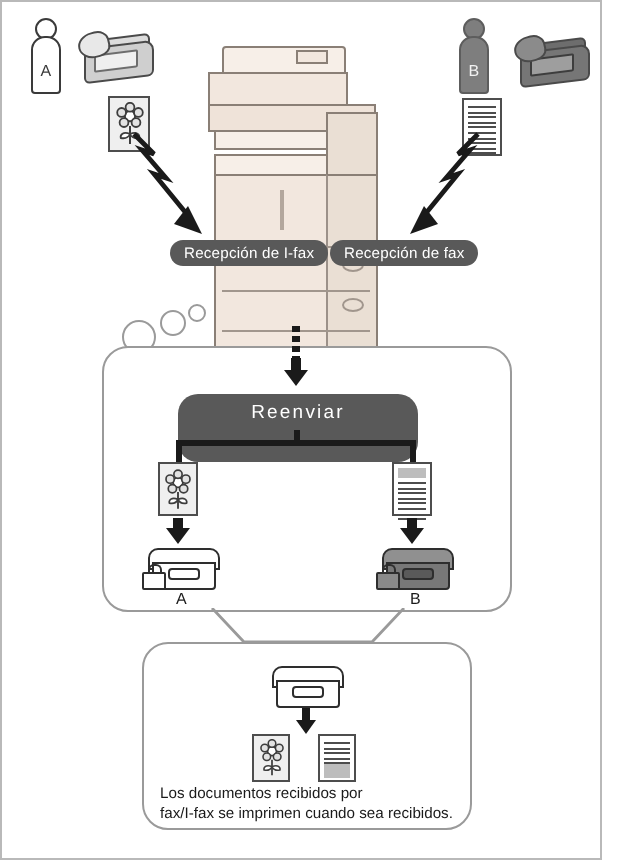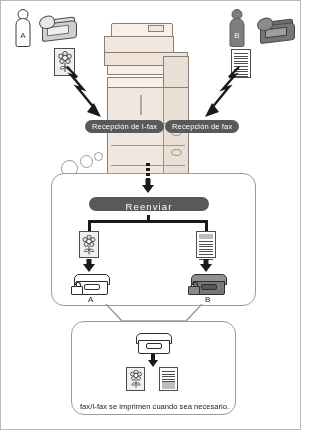--- a/index.html
+++ b/index.html
@@ -95,21 +95,21 @@
   .arrow-down .head{
     position:absolute;left:50%;transform:translateX(-50%);
     width:0;height:0;border-left:6px solid transparent;border-right:6px solid transparent;
     border-top:8px solid #1a1a1a;
   }
   .hbar{position:absolute;background:#1a1a1a;height:3px;}
   .vbar{position:absolute;background:#1a1a1a;width:3px;}
 
   .btn-forward{
     position:absolute;background:#595959;color:#fff;border-radius:10px;
-    height:14px;line-height:19px;text-align:center;font-size:9.5px;
+    height:34px;line-height:19px;text-align:center;font-size:9.5px;
     letter-spacing:1.1px;
   }
 
   
   .tray{position:absolute;width:34px;height:22px;}
   .tray .lid{
     position:absolute;left:0;top:2px;width:34px;height:9px;
     background:#ffffff;border:1.3px solid #2e2e2e;
     border-radius:5px 5px 0 0;
   }
@@ -348,15 +348,16 @@
     <div class="doc-lines" style="top:3px;">
       <i></i>
         <i></i>
         <i></i>
         <i></i>
         <i></i>
     </div>
     <div class="doc-gray" style="top:14px;height:7px;"></div>
   </div>
 
-  <div class="caption" style="left:79px;top:401px;">fax/I-fax se imprimen cuando sea necesario.</div>
+  <div class="caption" style="left:79px;top:391px;">Los documentos recibidos por</div>
+  <div class="caption" style="left:79px;top:401px;">fax/I-fax se imprimen cuando sea recibidos.</div>
 
 </div>
 
 </body></html>

